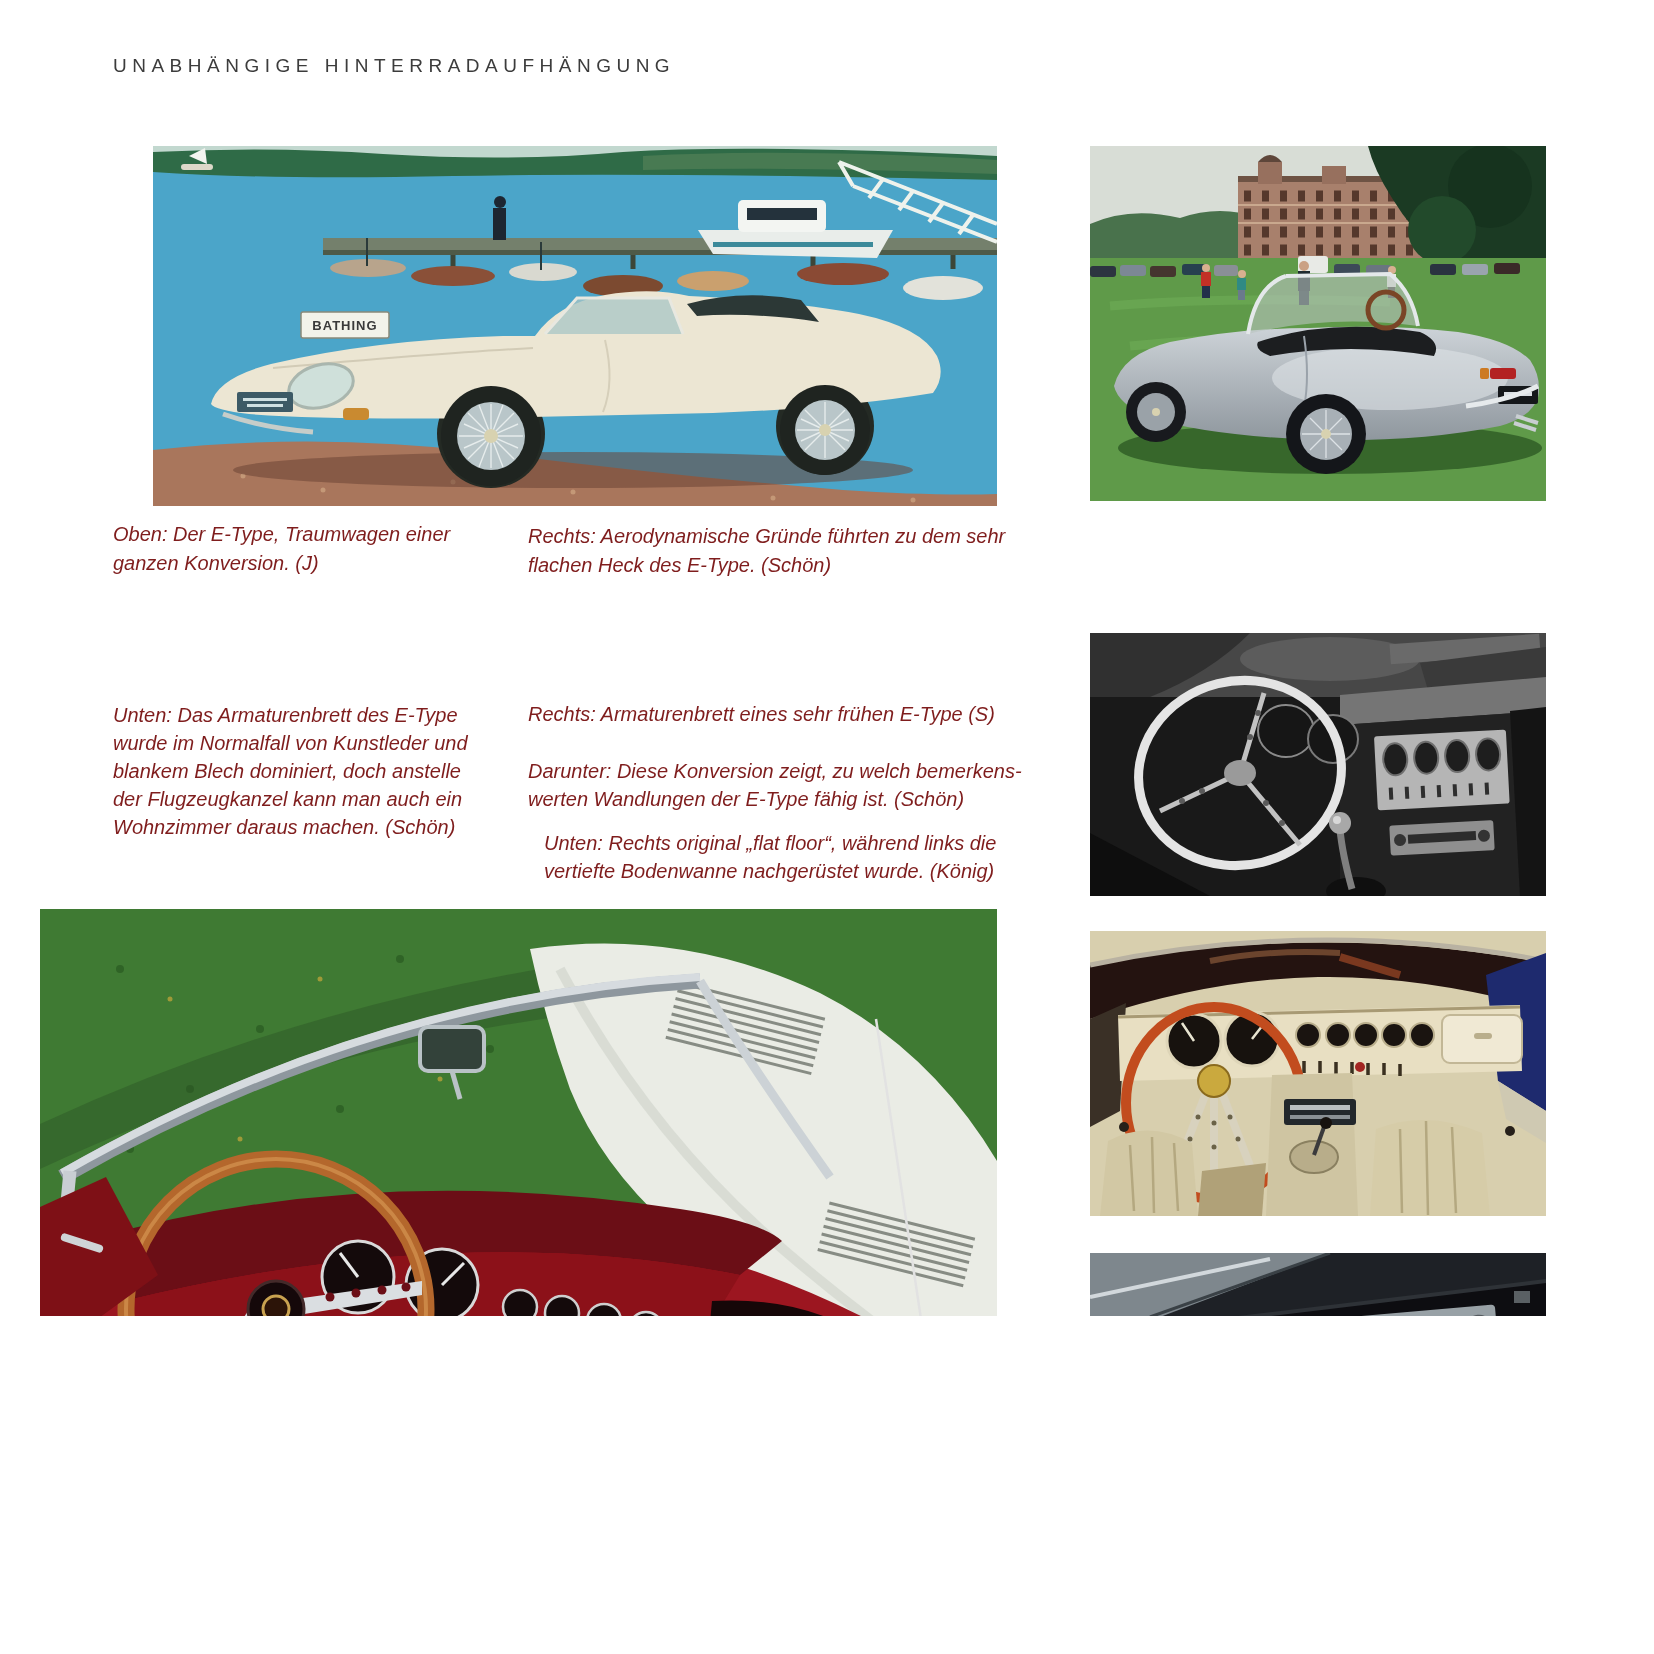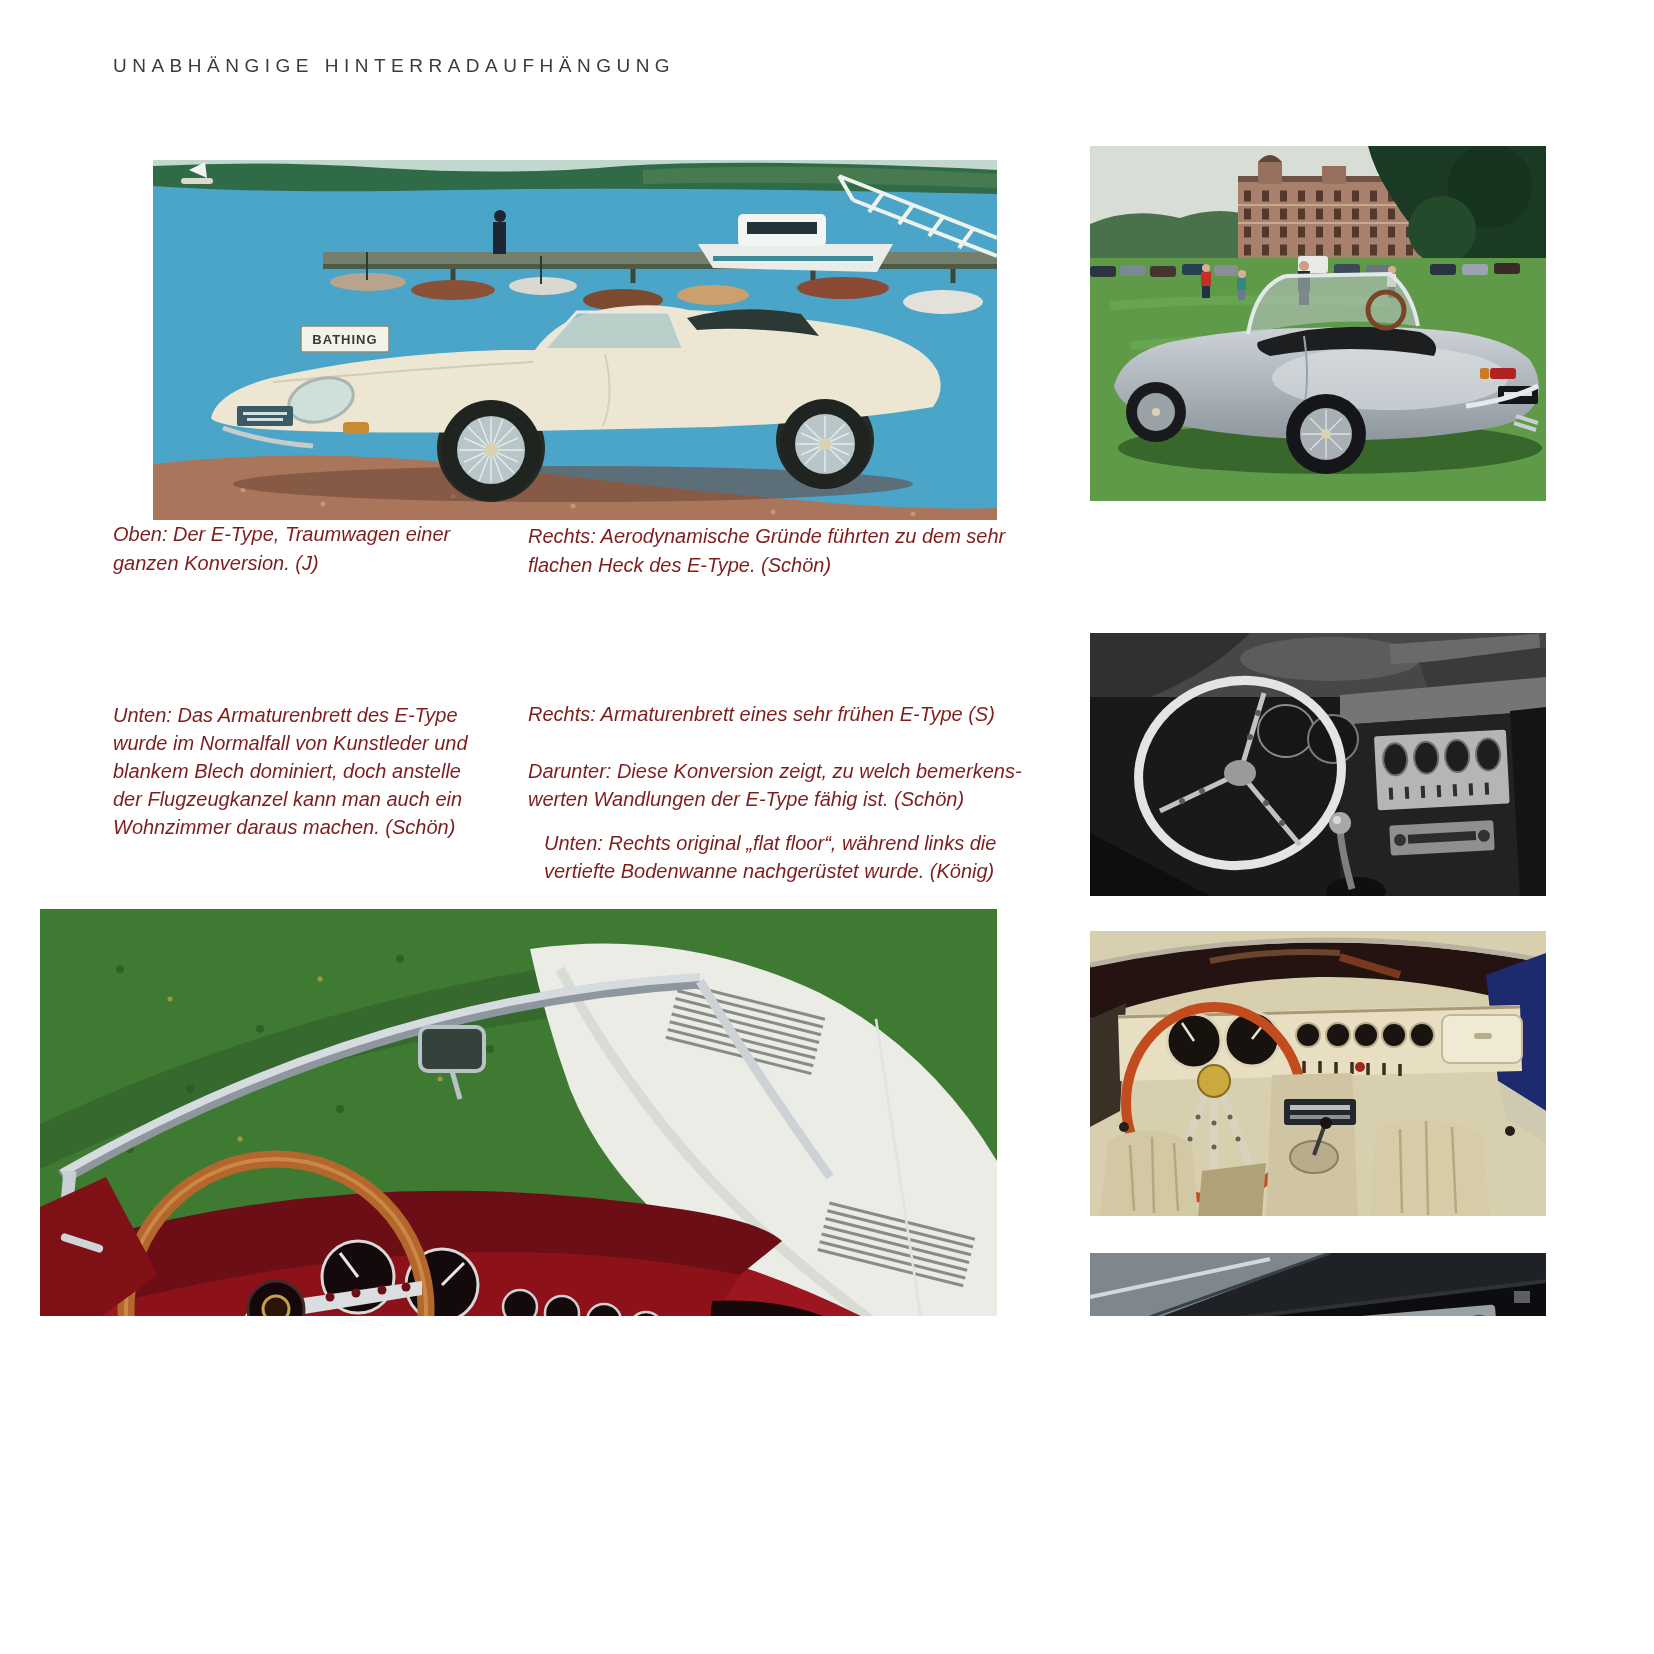--- a/index.html
+++ b/index.html
@@ -2,21 +2,21 @@
 <html><head>
 <meta charset="utf-8">
 <style>
   html,body{margin:0;padding:0;background:#ffffff;}
   .page{position:relative;width:1654px;height:1316px;background:#ffffff;overflow:hidden;
         font-family:"Liberation Sans",sans-serif;}
   .header-title{position:absolute;left:113px;top:55px;font-size:19px;letter-spacing:5.5px;
         color:#3c3c3c;font-weight:400;}
   .photo{position:absolute;overflow:hidden;}
   .photo svg{display:block;width:100%;height:100%;}
-  .photo-harbor{left:113px;top:144px;width:844px;height:360px;}
+  .photo-harbor{left:113px;top:130px;width:844px;height:360px;}
   .photo-mansion{left:1050px;top:130px;width:456px;height:355px;}
   .photo-bw{left:1050px;top:617px;width:456px;height:263px;}
   .photo-red{left:0px;top:893px;width:957px;height:642px;}
   .photo-cream{left:1050px;top:915px;width:456px;height:285px;}
   .photo-blue{left:1050px;top:1237px;width:456px;height:298px;}
   .caption{position:absolute;font-style:italic;font-size:20px;line-height:29px;color:#7f1d1d;}
   .cap-a{left:113px;top:520px;}
   .cap-b{left:528px;top:522px;}
   .cap-c{left:113px;top:693px;line-height:28px;margin-top:8px;}
   .cap-d1{left:528px;top:700px;}

